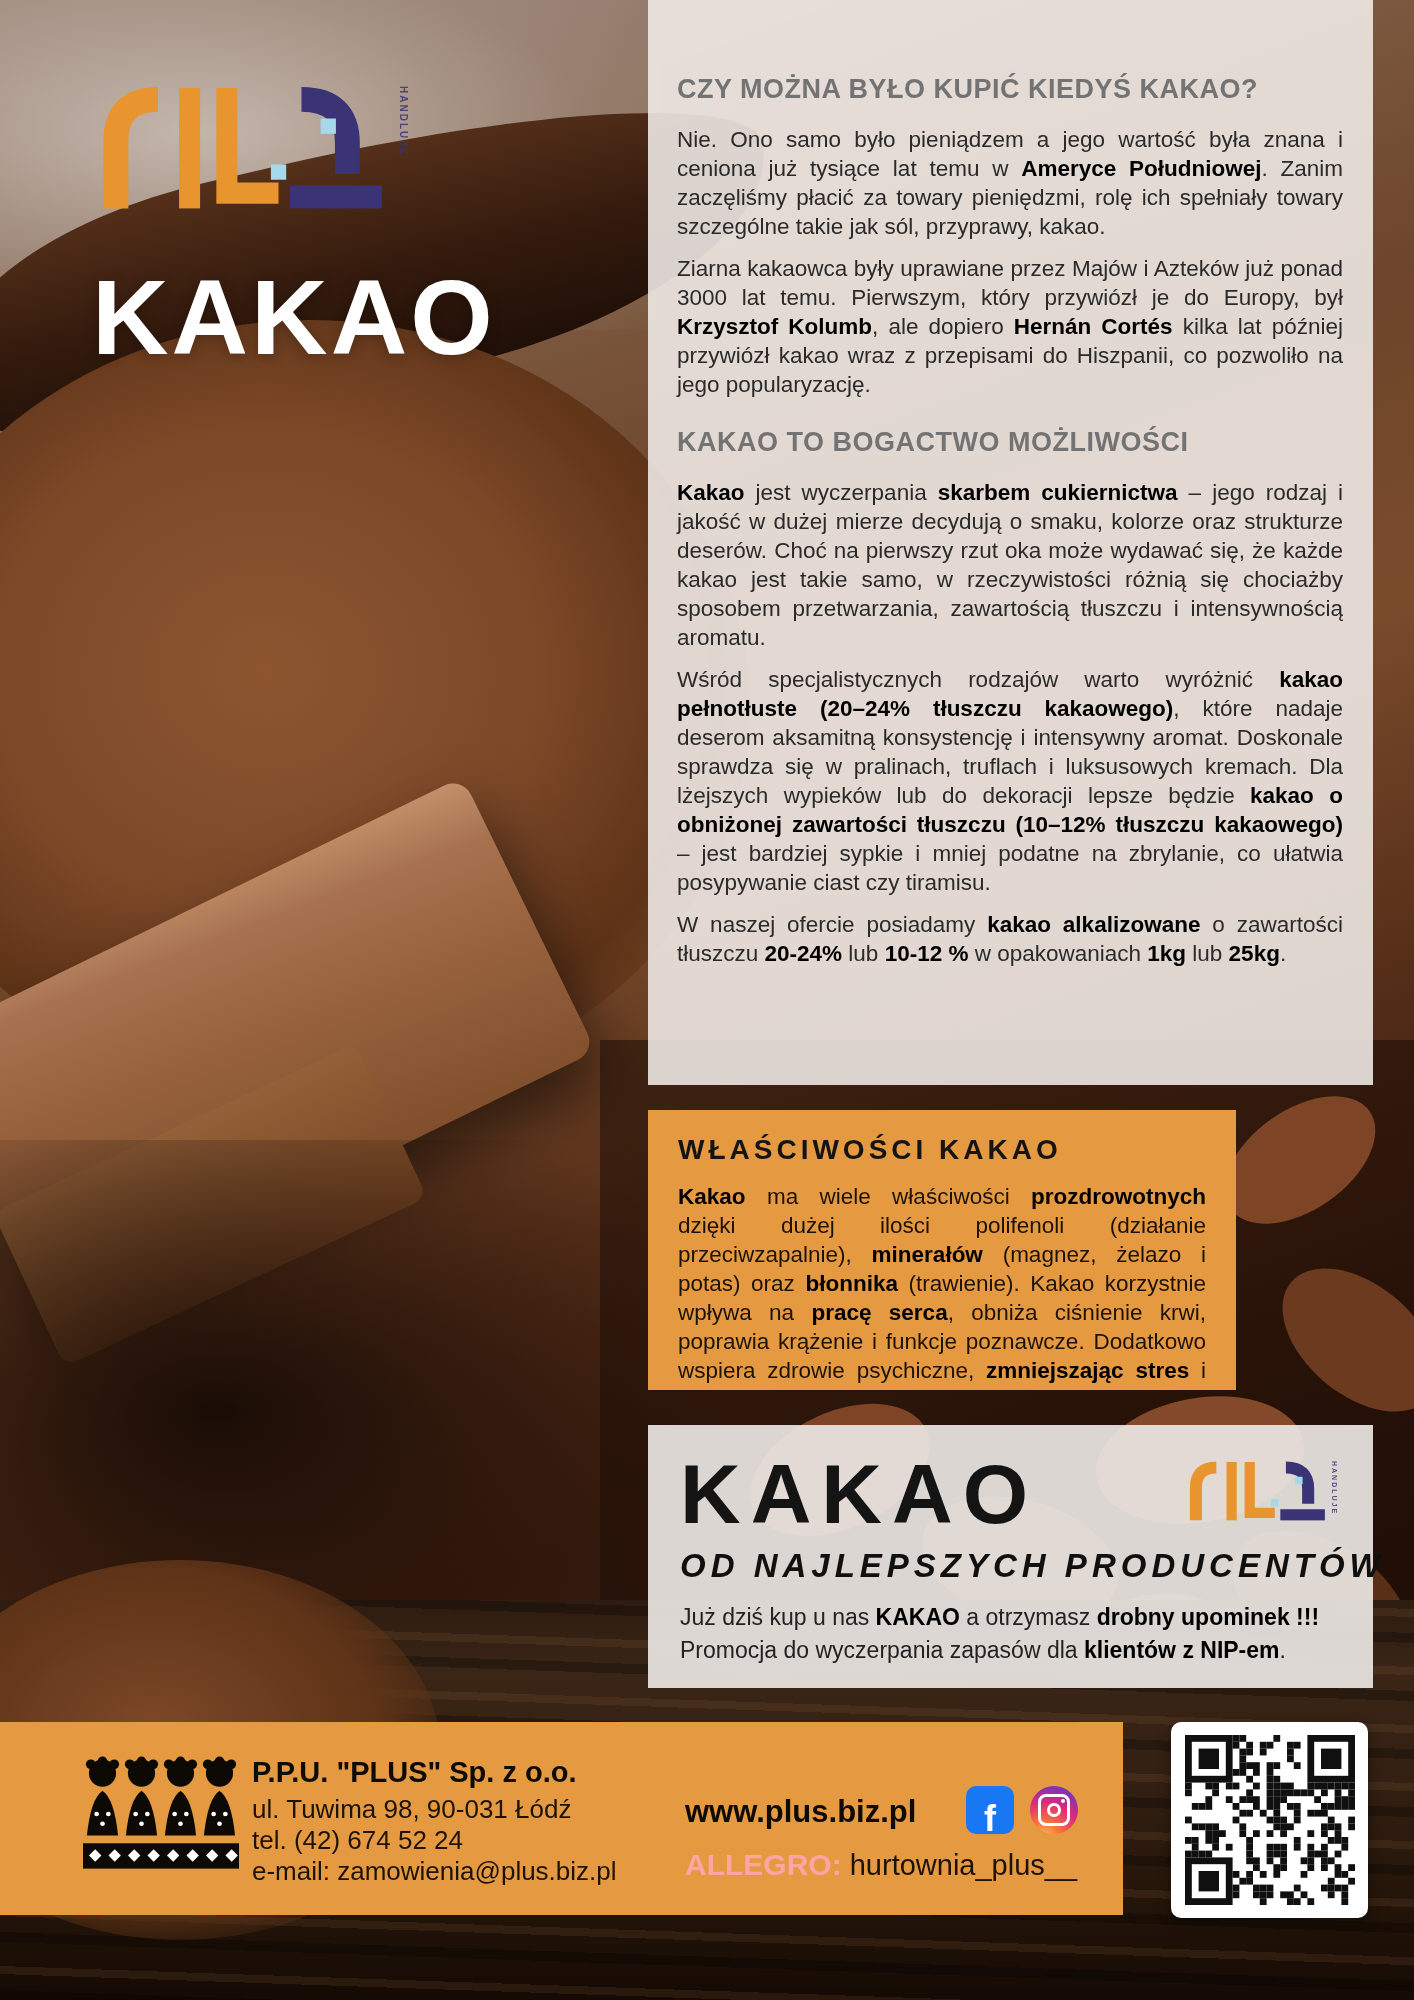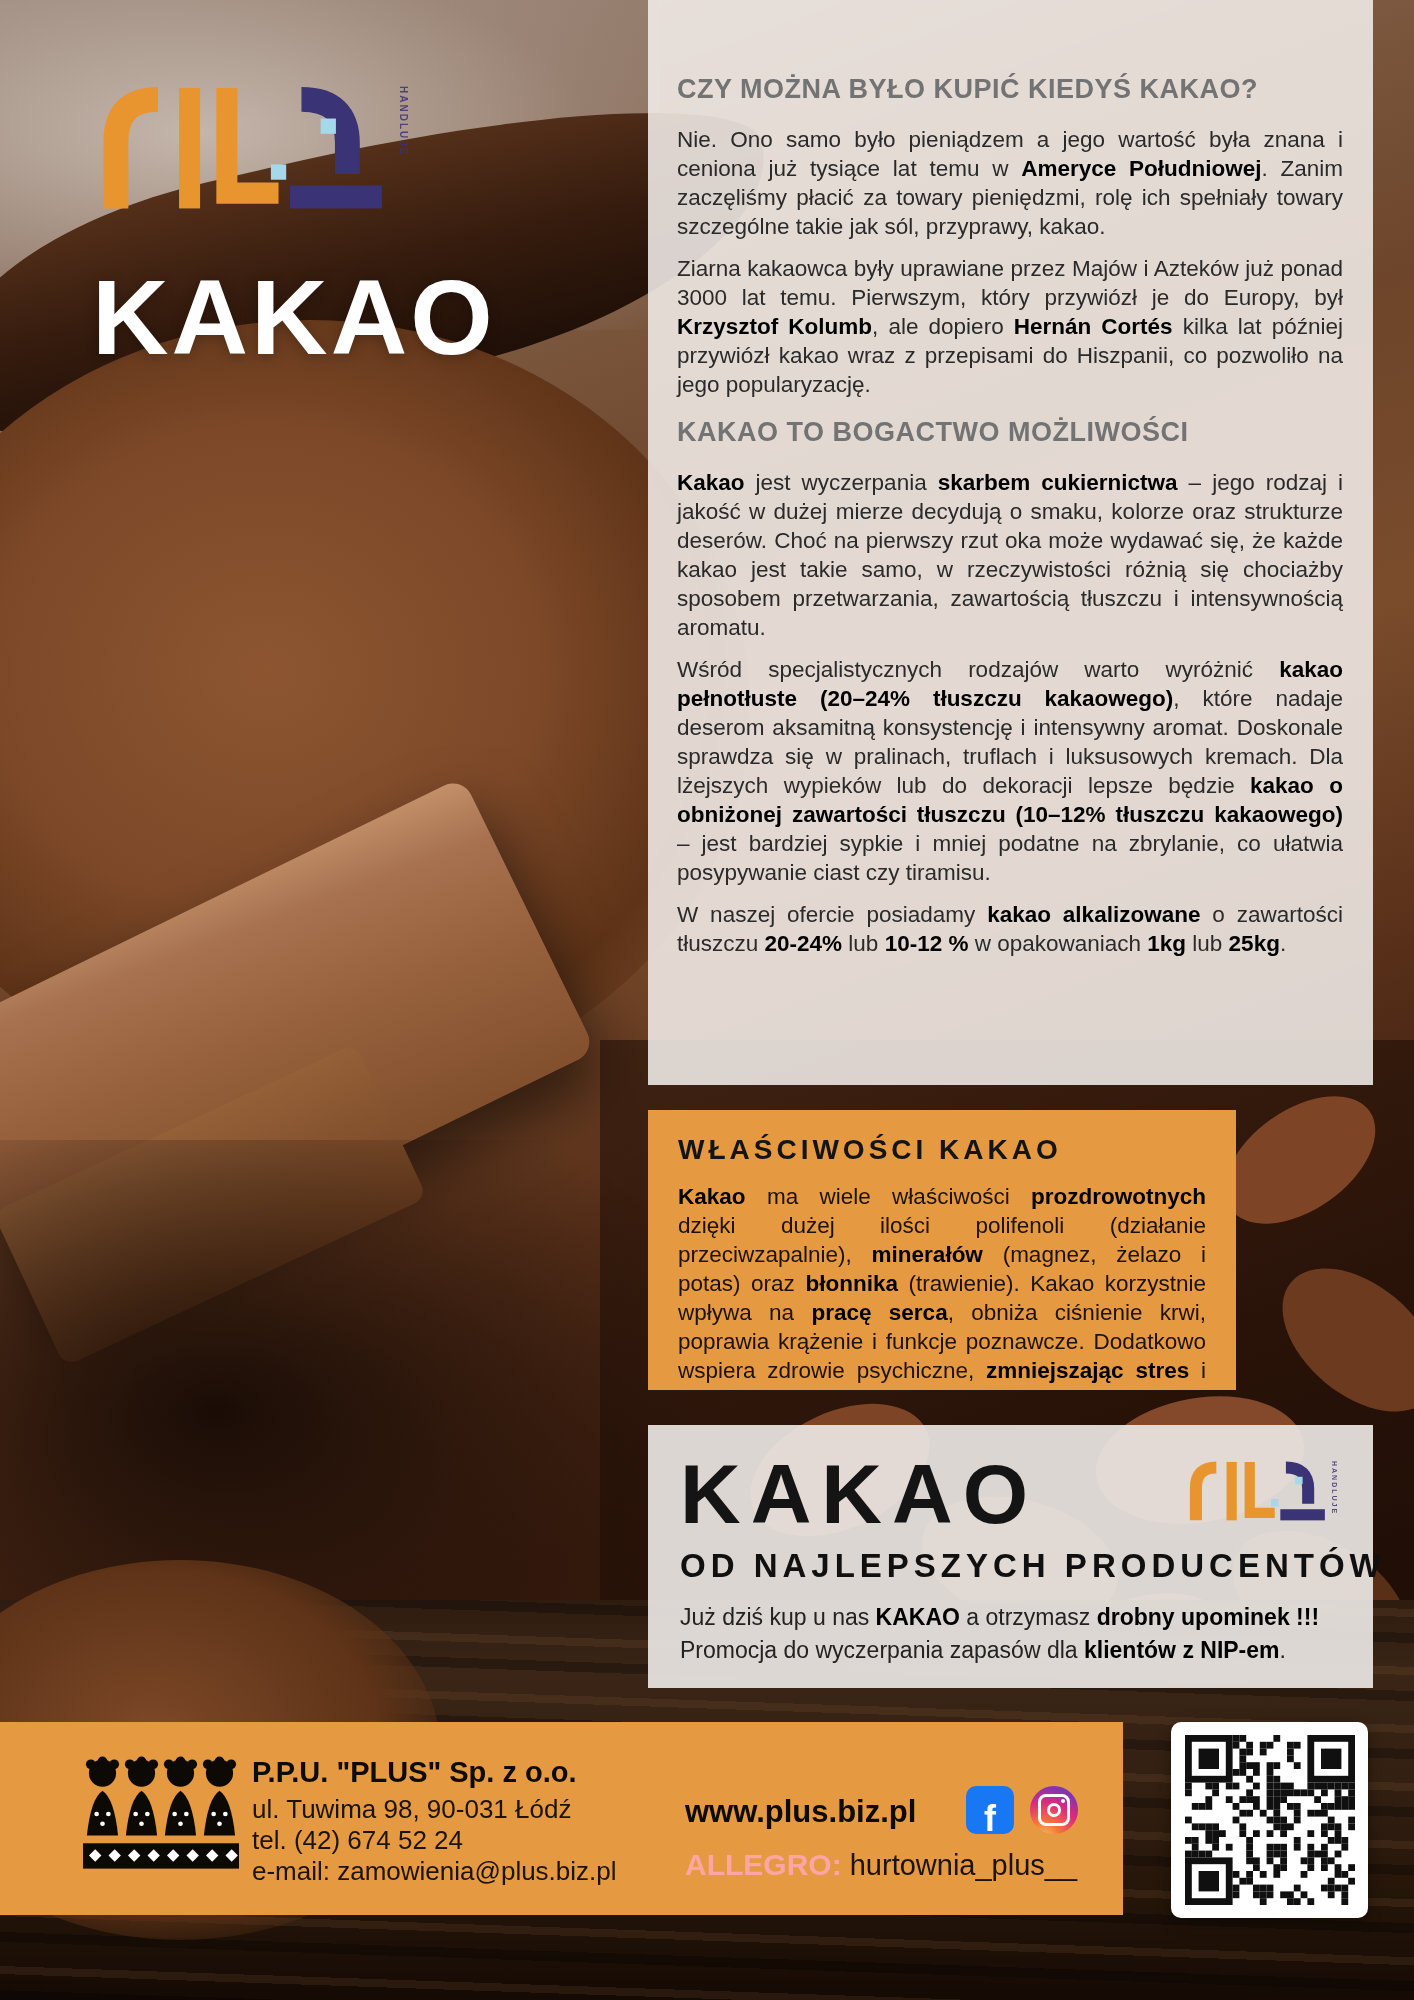--- a/index.html
+++ b/index.html
@@ -27,33 +27,33 @@
            background:linear-gradient(180deg,#2e1c10 0%,#3a2516 18%,#332012 45%,#241509 75%,#150a04 100%);}
   .bg-wood::after{content:'';position:absolute;inset:0;
            background:repeating-linear-gradient(2deg,rgba(0,0,0,.28) 0 10px,rgba(0,0,0,0) 10px 26px,
                       rgba(150,105,65,.15) 26px 34px,rgba(0,0,0,0) 34px 58px);}
   .bg-powder2{left:-80px;top:1560px;width:520px;height:380px;border-radius:50%;
               background:radial-gradient(ellipse at 45% 45%,#7c4828 0%,#5e3317 55%,rgba(46,21,9,0) 80%);}
   
   .panel-main{left:648px;top:0;width:725px;height:1085px;background:rgba(243,237,233,.88);
               padding:74px 30px 0 29px;box-sizing:border-box;overflow:hidden;}
   .h-sec{font-size:27px;font-weight:700;color:#737373;letter-spacing:.5px;margin:0 0 20px;}
-  .h-sec2{margin-top:18px;}
+  .h-sec2{margin-top:28px;}
   .art-p{font-size:22.5px;line-height:29px;color:#2a2a2a;text-align:justify;margin:0 0 13px;}
   .art-p b{color:#000;}
   .box-orange{left:648px;top:1110px;width:588px;height:280px;background:#E59941;
               padding:24px 30px;box-sizing:border-box;overflow:hidden;}
   .box-orange .h-sec{letter-spacing:4px;font-size:28px;margin-bottom:16px;color:#141414;}
   .box-orange .art-p{color:#1d1208;}
   .box-orange .art-p b{color:#000;}
   .panel-promo{left:648px;top:1425px;width:725px;height:263px;background:rgba(236,231,228,.92);
                padding:26px 32px 0;box-sizing:border-box;}
   .promo-row{display:flex;justify-content:space-between;align-items:flex-start;}
   .promo-title{font-size:84px;line-height:86px;font-weight:700;letter-spacing:10px;color:#141414;}
-  .promo-sub{font-size:33px;font-weight:700;letter-spacing:5px;color:#101010;margin-top:10px;white-space:nowrap;}
+  .promo-sub{font-size:33px;font-weight:700;letter-spacing:5px;color:#101010;margin-top:10px;white-space:nowrap;font-style:italic;}
   .promo-lines{margin-top:16px;}
   .promo-line{font-size:23px;line-height:33px;color:#222;}
   .promo-line b{color:#000;}
   
   .hero-title{left:92px;top:262px;font-size:106px;line-height:110px;font-weight:700;
               letter-spacing:3px;color:#fff;text-shadow:0 2px 14px rgba(0,0,0,.25);}
   .hero-sub{left:95px;top:398px;font-size:50px;line-height:72px;font-weight:700;
             letter-spacing:1px;color:#fff;text-shadow:0 2px 10px rgba(0,0,0,.3);}
   
   .logo-top{left:96px;top:86px;width:330px;height:140px;display:flex;}

